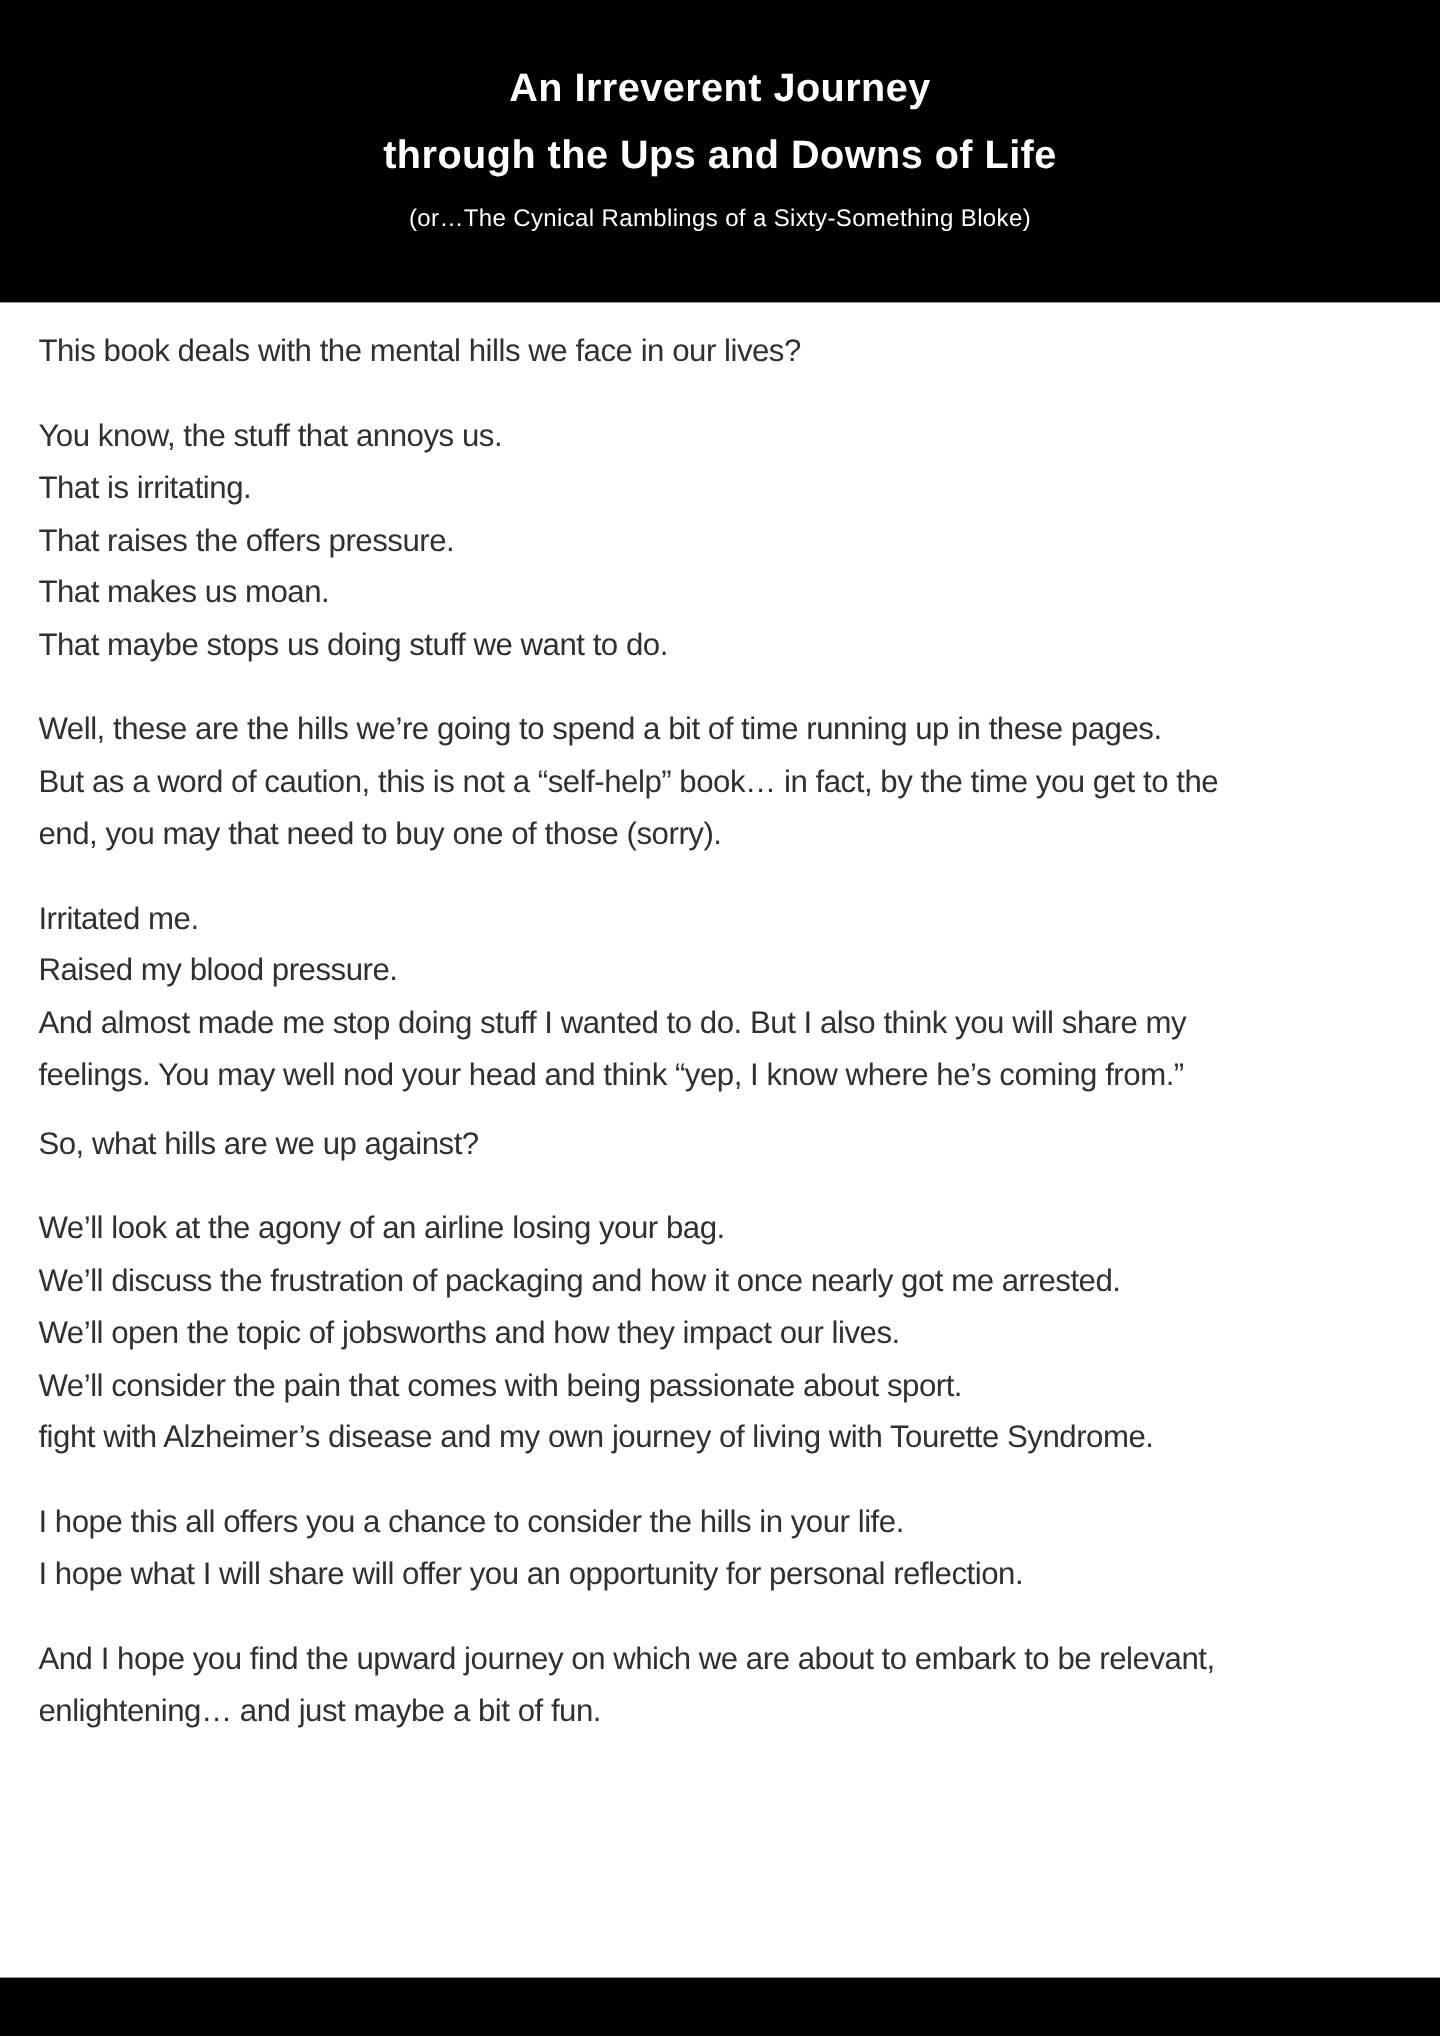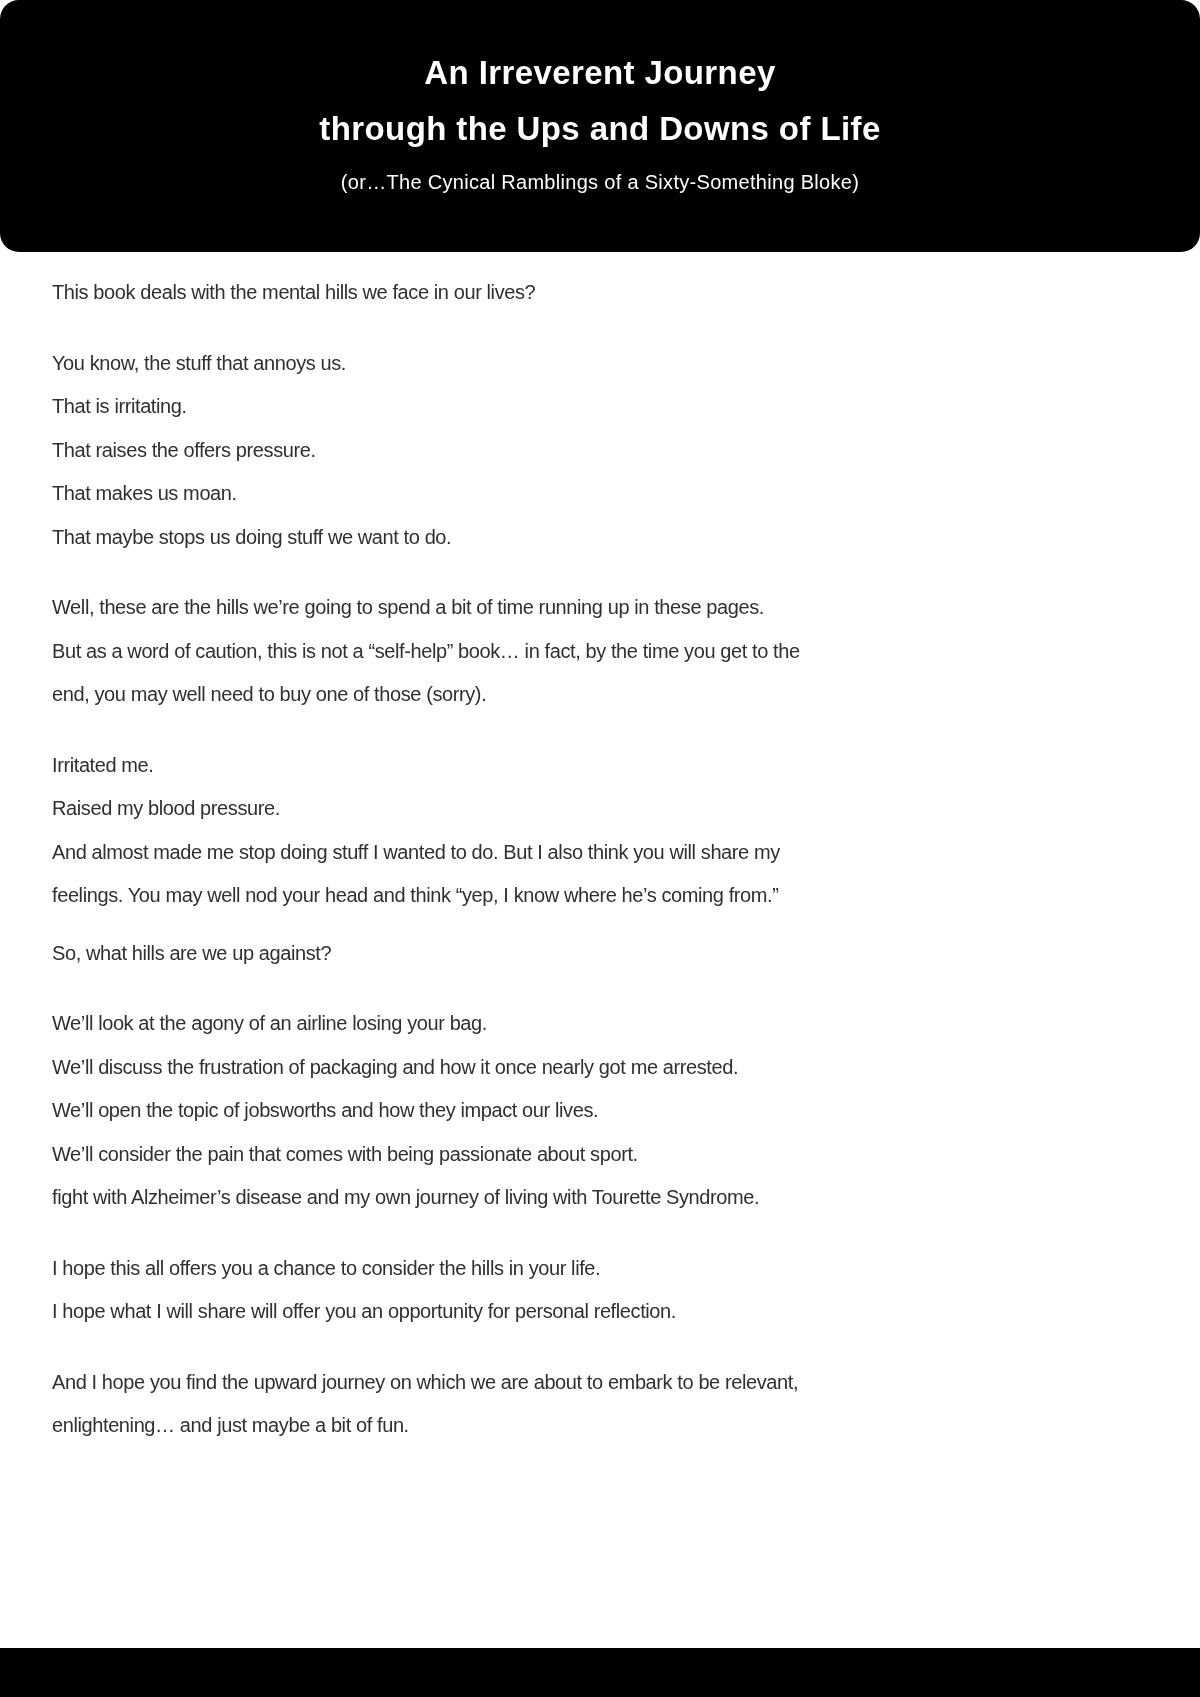--- a/index.html
+++ b/index.html
@@ -17,40 +17,39 @@
     color: var(--title-text, #ffffff);
   }
   header.banner {
     flex: 0 0 252px;
     height: 252px;
     display: flex;
     flex-direction: column;
     justify-content: center;
     align-items: center;
     box-sizing: border-box;
-    border-radius: 19px;
   }
   .title-line {
     font-size: 33px;
     font-weight: 700;
     line-height: 56px;
     letter-spacing: 0.4px;
   }
   .subtitle {
     font-size: 20px;
     font-weight: 400;
     line-height: 50px;
     letter-spacing: 0.3px;
   }
   main {
     flex: 1 1 auto;
     box-sizing: border-box;
-    padding: 19px 36px 0 52px;
+    padding: 19px 36px 0 32px;
     color: var(--text-color, #303030);
-    font-size: 20px;
+    font-size: 26px;
     letter-spacing: -0.4px;
   }
   .paragraph { margin: 0 0 27px 0; }
   
   .paragraph:nth-of-type(4) { margin-bottom: 14px; }
   .line { line-height: 43.5px; white-space: normal; }
   footer.banner {
     flex: 0 0 49px;
     height: 49px;
   }
@@ -71,21 +70,21 @@
     <div class="paragraph">
       <div class="line">You know, the stuff that annoys us.</div>
       <div class="line">That is irritating.</div>
       <div class="line">That raises the offers pressure.</div>
       <div class="line">That makes us moan.</div>
       <div class="line">That maybe stops us doing stuff we want to do.</div>
     </div>
     <div class="paragraph">
       <div class="line">Well, these are the hills we’re going to spend a bit of time running up in these pages.</div>
       <div class="line">But as a word of caution, this is not a “self-help” book… in fact, by the time you get to the</div>
-      <div class="line">end, you may well need to buy one of those (sorry).</div>
+      <div class="line">end, you may that need to buy one of those (sorry).</div>
     </div>
     <div class="paragraph">
       <div class="line">Irritated me.</div>
       <div class="line">Raised my blood pressure.</div>
       <div class="line">And almost made me stop doing stuff I wanted to do. But I also think you will share my</div>
       <div class="line">feelings. You may well nod your head and think “yep, I know where he’s coming from.”</div>
     </div>
     <div class="paragraph">
       <div class="line">So, what hills are we up against?</div>
     </div>

